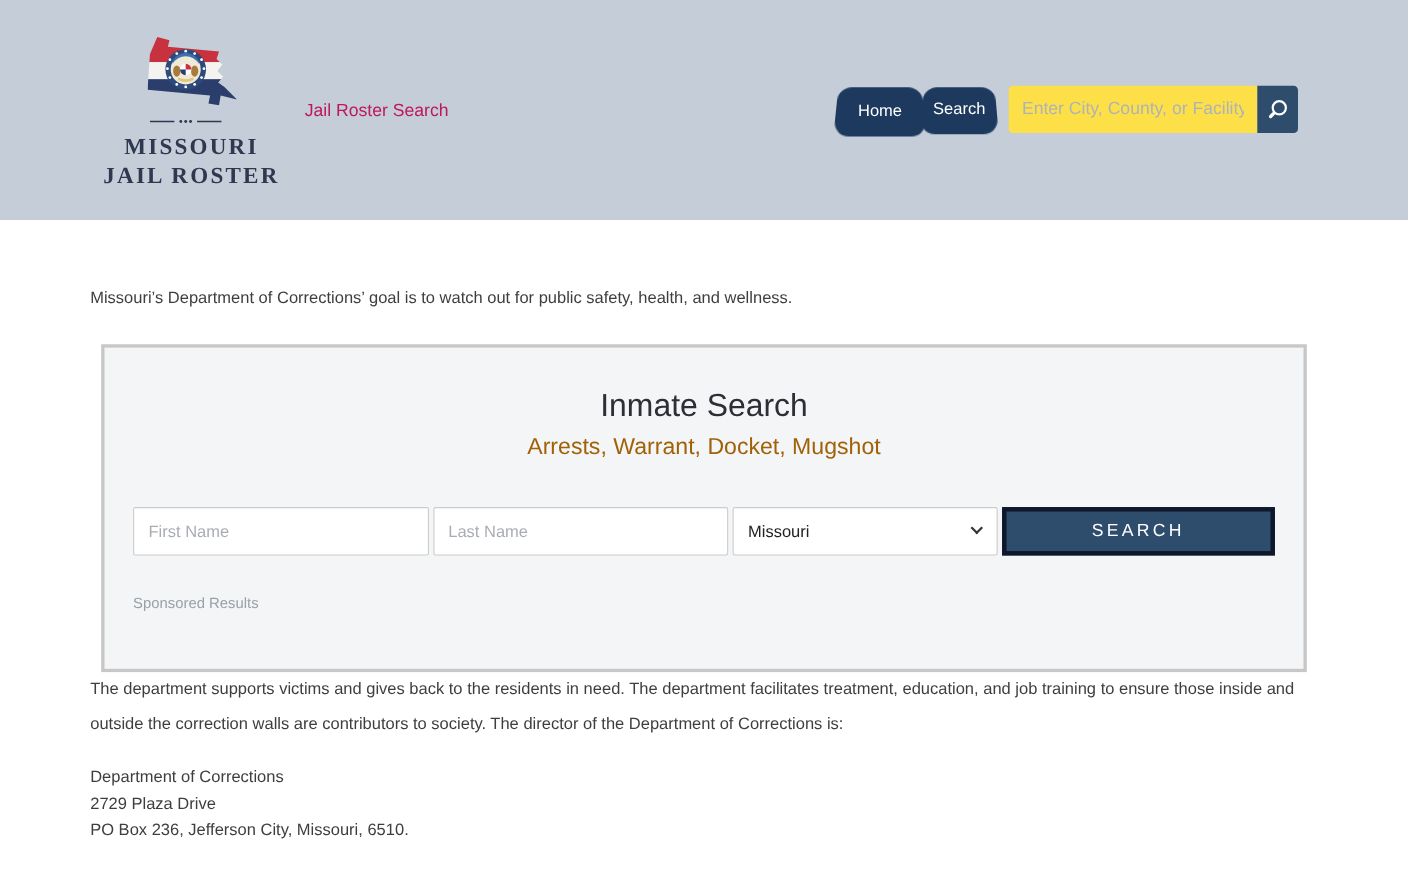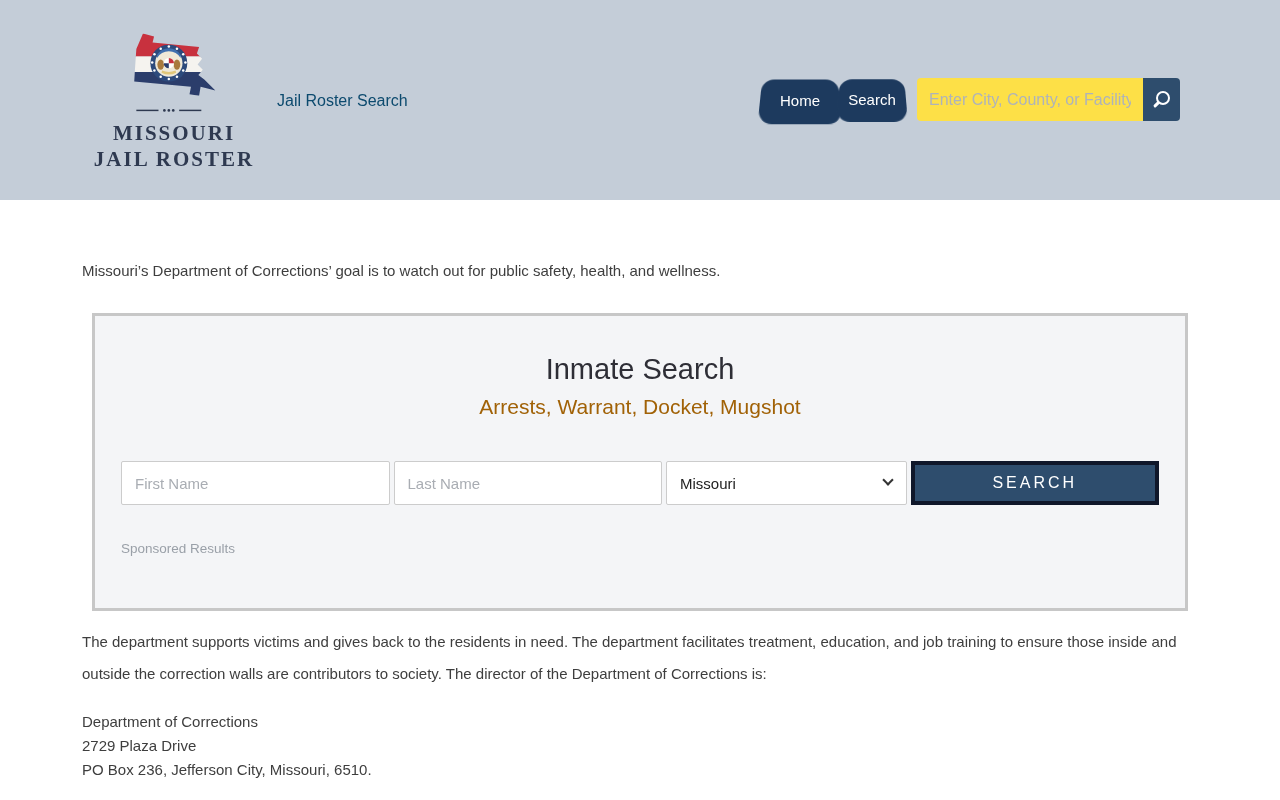--- a/index.html
+++ b/index.html
@@ -18,21 +18,21 @@
   *{margin:0;padding:0;box-sizing:border-box;}
   html,body{width:1280px;height:800px;overflow:hidden;background:#ffffff;
     font-family:"Liberation Sans", sans-serif;color:var(--text);}
 
   
   header{height:200px;background:var(--header-bg);display:flex;align-items:flex-start;}
   .logo{margin:26px 0 0 113px;width:122px;display:flex;flex-direction:column;align-items:center;cursor:pointer;}
   .logo svg{display:block;}
   .logo-text{margin-top:2px;font-family:"Liberation Serif", serif;font-weight:bold;
     color:var(--navy-logo);font-size:21px;letter-spacing:2px;line-height:26px;text-align:center;white-space:nowrap;}
-  .site-title{margin:92px 0 0 42px;font-size:16px;color:#0c4a6e;}
+  .site-title{margin:92px 0 0 42px;font-size:16px;color:#be185d;}
   .header-right{margin-left:auto;margin-right:100px;margin-top:78px;display:flex;align-items:flex-start;}
   nav{display:flex;}
   .nav-tab{position:relative;height:45px;display:flex;align-items:center;justify-content:center;
     color:#fff;font-size:15px;cursor:pointer;text-decoration:none;}
   .nav-tab .tab-bg{content:"";position:absolute;inset:0;background:var(--navy);
     border-radius:13px;transform:perspective(55px) rotateX(8deg);z-index:0;}
   .nav-tab span{position:relative;z-index:1;}
   .nav-home{width:80px;}
   .nav-jails{width:68px;margin-left:-2px;height:43px;}
   .header-search{display:flex;margin-left:11px;}
@@ -42,21 +42,21 @@
   .header-search button{width:37px;height:43px;border:none;background:var(--navy-mid);
     border-radius:0 4px 4px 0;cursor:pointer;display:flex;align-items:center;justify-content:center;}
   .mag{position:relative;display:block;width:15px;height:15px;margin-left:2px;margin-top:-3px;}
   .mag::before{content:"";position:absolute;width:10px;height:10px;border:2.5px solid #fff;border-radius:50%;right:0;top:0;}
   .mag::after{content:"";position:absolute;width:3px;height:7px;background:#fff;border-radius:2px;
     transform:rotate(45deg);left:0;bottom:-2px;}
 
   
   main{width:1116px;margin:0 auto;}
   .intro{margin-top:60px;font-size:15px;line-height:22px;}
-  .panel{margin:31px 10px 15px 10px;background:var(--box-bg);border:3px solid var(--box-border);
+  .panel{margin:31px 10px 0 10px;background:var(--box-bg);border:3px solid var(--box-border);
     padding:36px 26px 52px 26px;text-align:center;}
   .panel h1{font-size:29px;font-weight:500;color:var(--title);line-height:34px;}
   .panel .sub{margin-top:9px;font-size:21px;color:#a16207;}
   .form-row{display:flex;gap:4px;margin-top:42px;}
   .form-row > *{flex:1 1 0;height:44px;}
   .text-input{border:1px solid var(--input-border);border-radius:2px;background:#fff;
     padding:0 13px;font-size:15px;color:#444;outline:none;}
   .text-input::placeholder{color:#a9adb3;}
   .select-wrap{position:relative;}
   .select-wrap select{width:100%;height:100%;appearance:none;-webkit-appearance:none;

